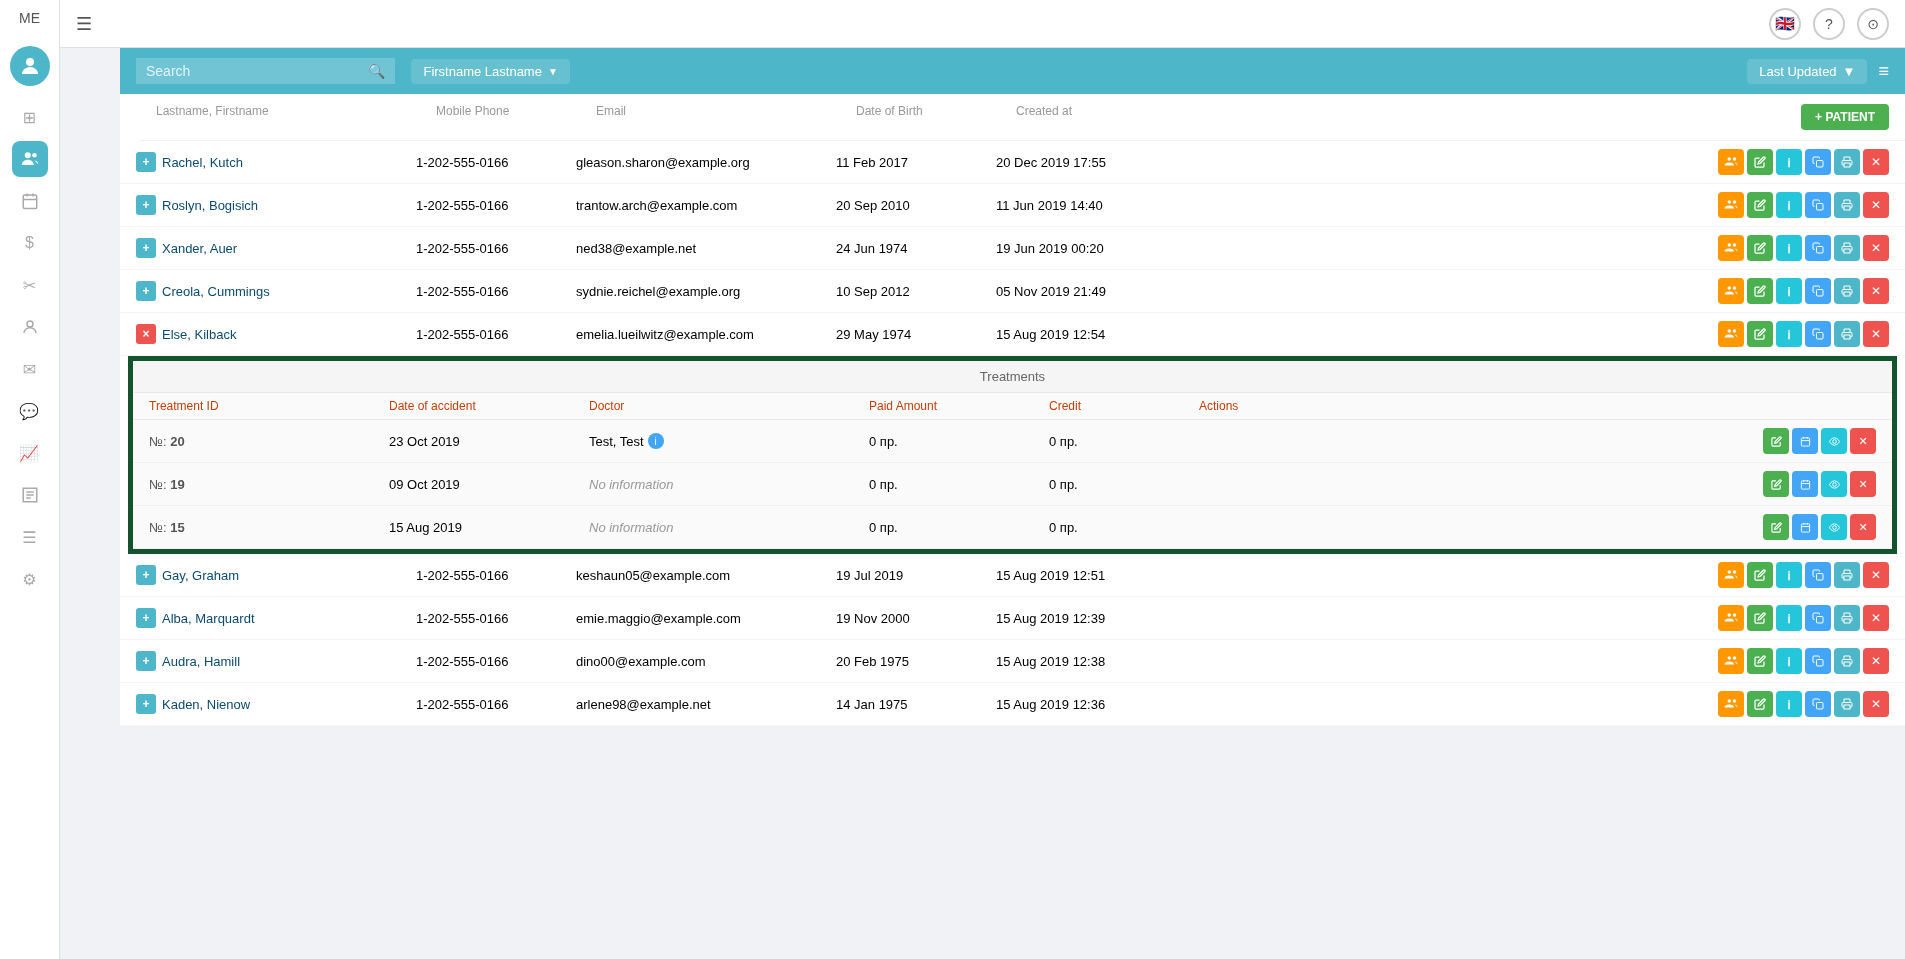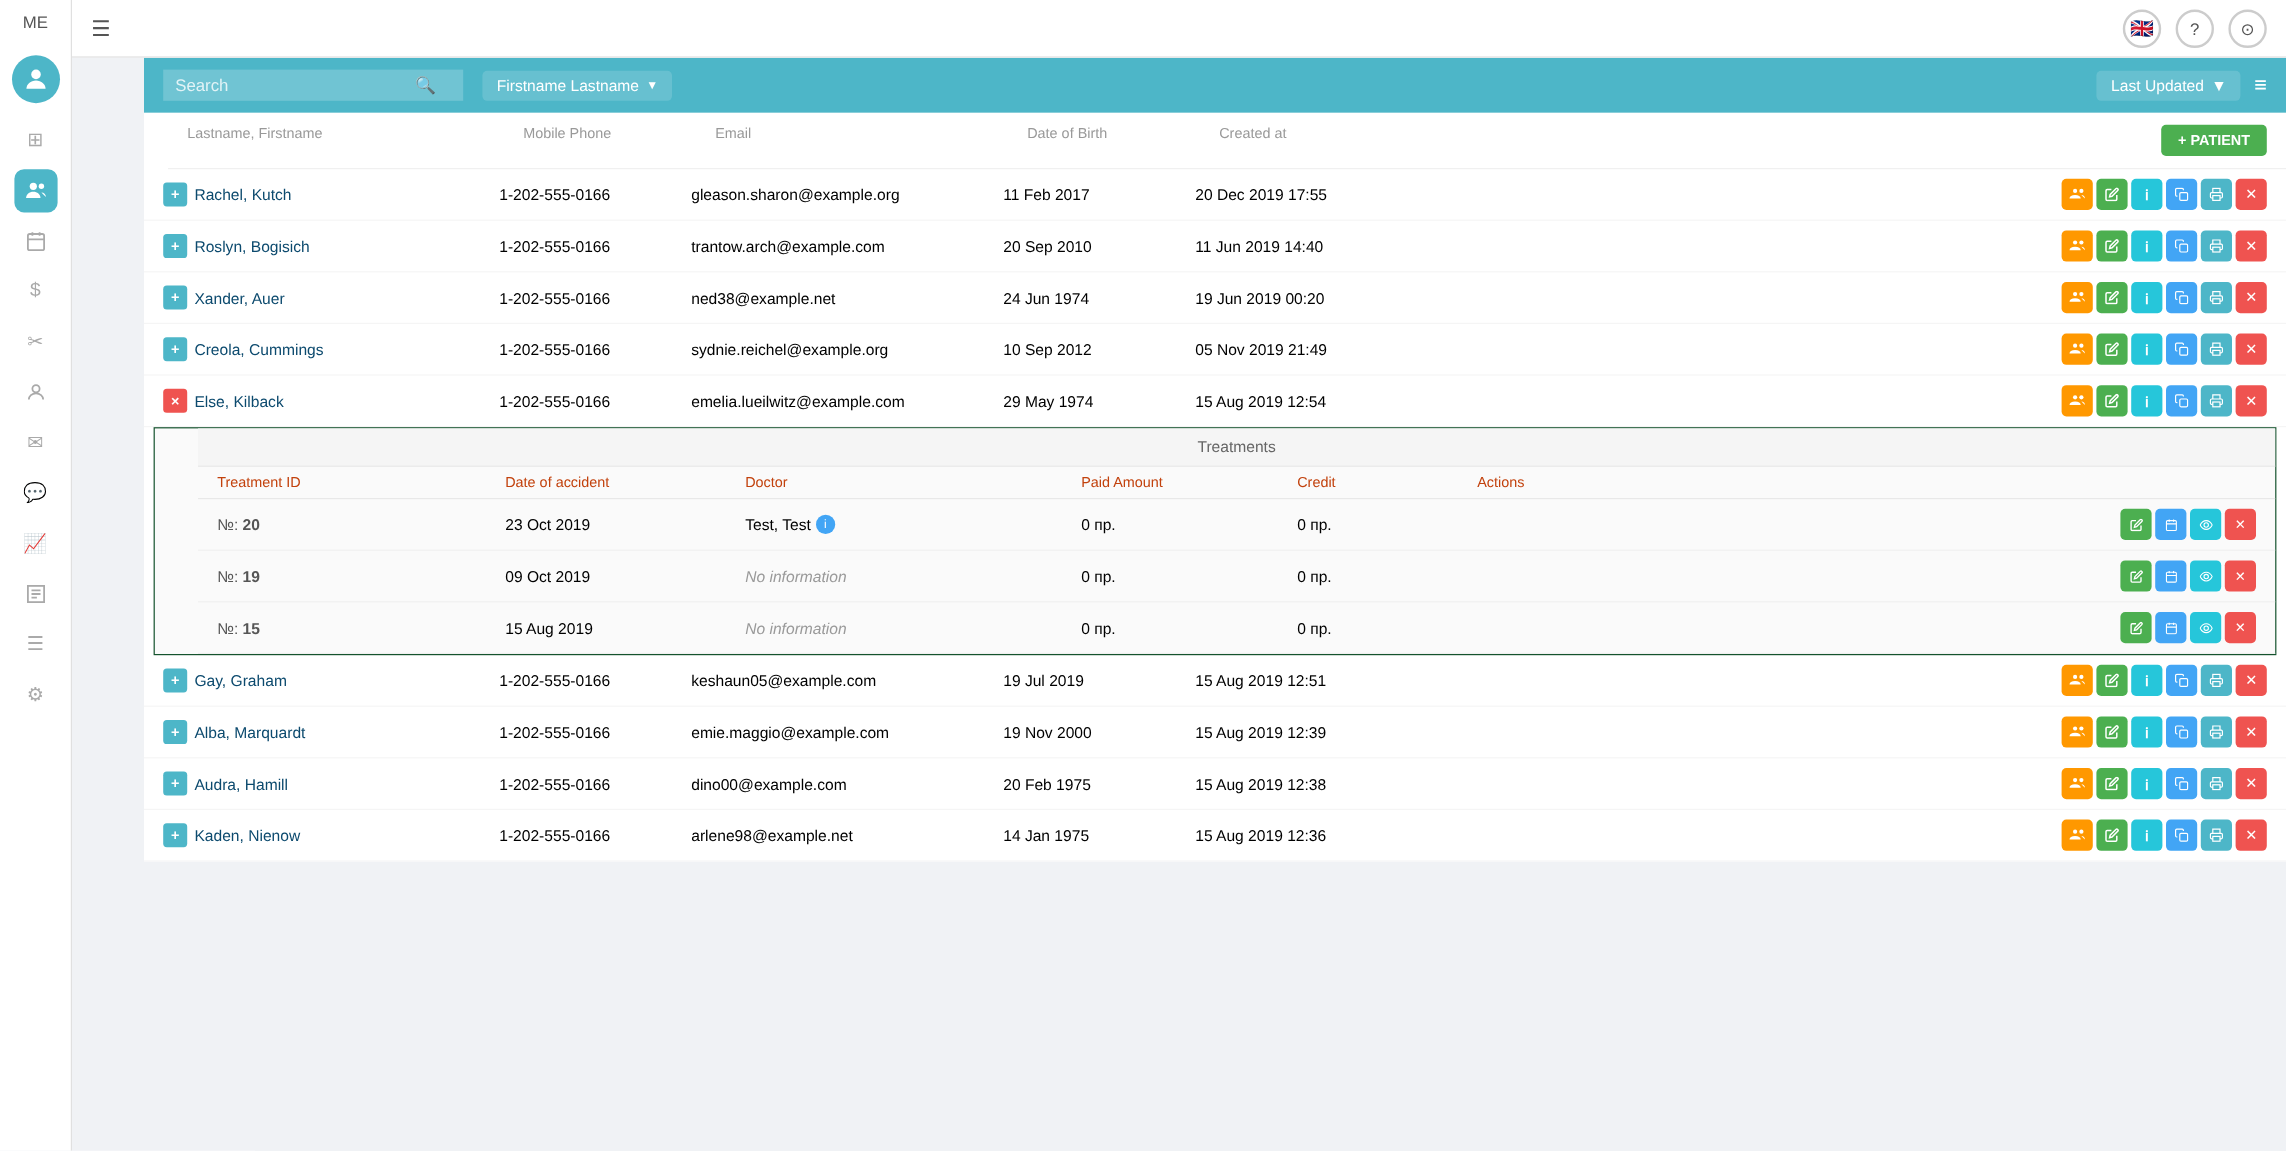--- a/index.html
+++ b/index.html
@@ -16,21 +16,21 @@
     .topbar { position: absolute; top: 0; left: 60px; right: 0; height: 48px; background: #fff; display: flex; align-items: center; padding: 0 16px; border-bottom: 1px solid #e0e0e0; z-index: 9; }
     .topbar-hamburger { font-size: 18px; color: #555; cursor: pointer; margin-right: auto; }
     .topbar-icons { display: flex; align-items: center; gap: 12px; }
     .topbar-icon-btn { width: 32px; height: 32px; border-radius: 50%; border: 2px solid #ccc; display: flex; align-items: center; justify-content: center; cursor: pointer; color: #555; font-size: 14px; }
 
     
     .main { margin-left: 60px; margin-top: 48px; flex: 1; overflow-y: auto; padding: 0; }
 
     
     .search-bar { background: #4db6c8; display: flex; align-items: center; padding: 10px 16px; gap: 16px; }
-    .search-input-wrap { display: flex; align-items: center; background: rgba(255,255,255,0.2); border-radius: 0; padding: 5px 10px; gap: 0; min-width: 250px; }
+    .search-input-wrap { display: flex; align-items: center; background: rgba(255,255,255,0.2); border-radius: 0; padding: 5px 10px; gap: 22px; min-width: 250px; }
     .search-input-wrap input { background: transparent; border: none; outline: none; color: #fff; font-size: 14px; width: 200px; }
     .search-input-wrap input::placeholder { color: rgba(255,255,255,0.8); }
     .sort-dropdown { display: flex; align-items: center; background: rgba(255,255,255,0.15); border-radius: 4px; padding: 5px 12px; color: #fff; font-size: 13px; cursor: pointer; gap: 6px; }
     .sort-dropdown .arrow { font-size: 10px; }
     .last-updated-wrap { display: flex; align-items: center; margin-left: auto; gap: 11px; }
     .last-updated-dropdown { display: flex; align-items: center; background: rgba(255,255,255,0.15); border-radius: 4px; padding: 5px 12px; color: #fff; font-size: 13px; cursor: pointer; gap: 6px; }
     .filter-icon { color: #fff; font-size: 18px; cursor: pointer; }
 
     
     .patient-list { background: #fff; margin: 0; }
@@ -47,21 +47,21 @@
     .row-actions { display: flex; gap: 3px; justify-content: flex-end; }
     .action-btn { width: 26px; height: 26px; border: none; border-radius: 4px; cursor: pointer; display: flex; align-items: center; justify-content: center; color: #fff; font-size: 12px; }
     .btn-orange { background: #ff9800; }
     .btn-green { background: #4caf50; }
     .btn-teal { background: #26c6da; }
     .btn-blue { background: #42a5f5; }
     .btn-cyan { background: #4db6c8; }
     .btn-red { background: #ef5350; }
 
     
-    .treatments-section { background: #fafafa; border: 1px solid #14532d; margin: 0 8px; padding-left: 36px; }
+    .treatments-section { background: #fafafa; border: 5px solid #14532d; margin: 0 8px; }
     .treatments-title { text-align: center; padding: 8px; font-size: 13px; color: #666; background: #f5f5f5; border-bottom: 1px solid #e8e8e8; }
     .treatments-header { display: grid; grid-template-columns: 240px 200px 280px 180px 150px 1fr; padding: 6px 16px; color: #c2410c; font-size: 12px; border-bottom: 1px solid #e8e8e8; }
     .treatment-row { display: grid; grid-template-columns: 240px 200px 280px 180px 150px 1fr; padding: 8px 16px; border-bottom: 1px solid #f0f0f0; align-items: center; }
     .treatment-id { color: #555; }
     .treatment-id span { font-weight: bold; }
     .no-info { color: #999; font-style: italic; }
     .doctor-cell { display: flex; align-items: center; gap: 4px; }
     .info-icon { width: 16px; height: 16px; border-radius: 50%; background: #42a5f5; color: #fff; font-size: 10px; display: inline-flex; align-items: center; justify-content: center; cursor: pointer; }
     .treatment-actions { display: flex; gap: 3px; justify-content: flex-end; }
     .t-btn { width: 26px; height: 26px; border: none; border-radius: 4px; cursor: pointer; display: flex; align-items: center; justify-content: center; color: #fff; font-size: 11px; }

